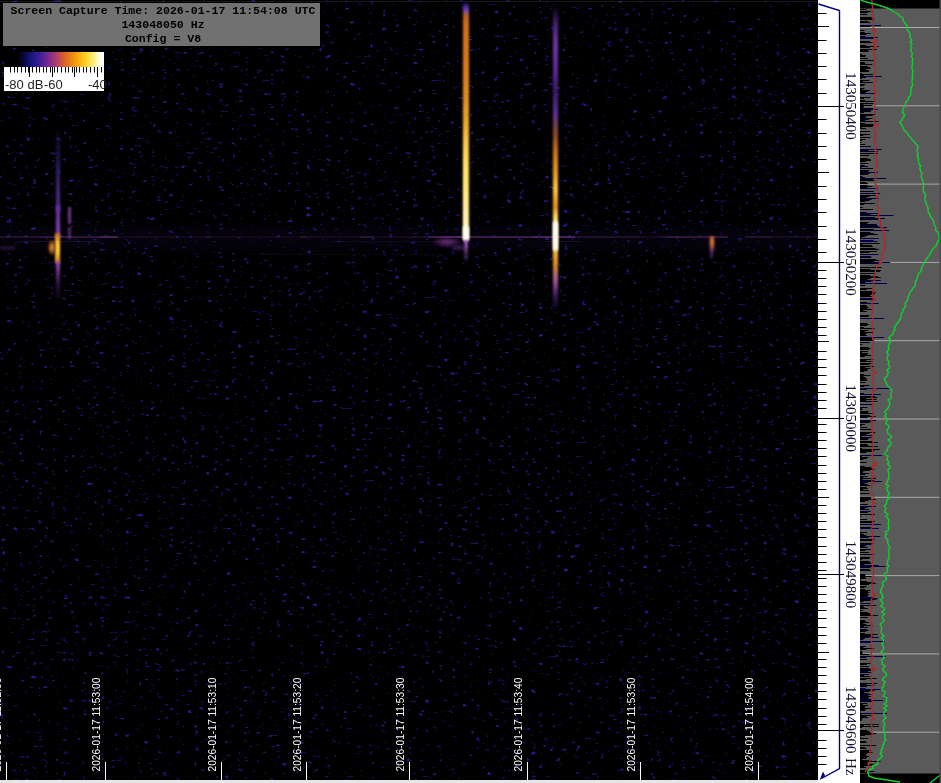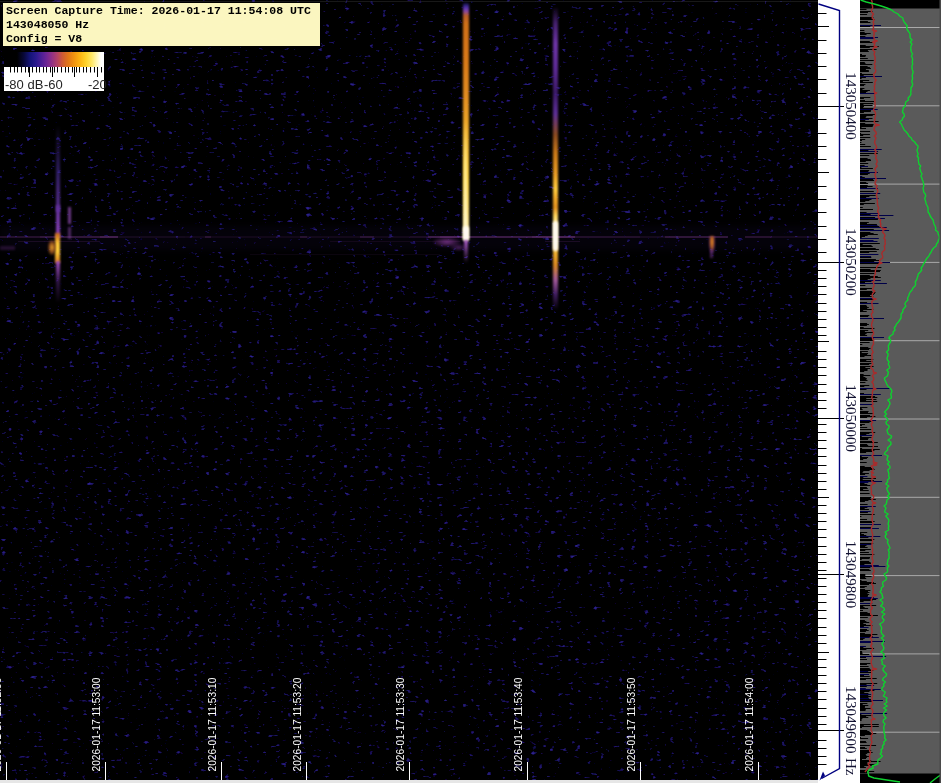--- a/index.html
+++ b/index.html
@@ -1,21 +1,21 @@
 <!DOCTYPE html>
 <html><head><meta charset="utf-8"><style>
 html,body{margin:0;padding:0;background:#000;}
 *{-webkit-font-smoothing:antialiased;}
 #page{position:relative;width:941px;height:783px;background:#000;overflow:hidden;
   font-family:"Liberation Sans",sans-serif;}
 #wf{position:absolute;left:0;top:0;width:818px;height:783px;background:#030208;overflow:hidden;}
 .str{position:absolute;}
-#infobox{position:absolute;left:2px;top:2px;width:314px;height:42px;background:#fef9c3;opacity:.99;
+#infobox{position:absolute;left:2px;top:2px;width:314px;height:42px;background:#737373;opacity:.99;
   border:1px solid #000;color:#000;font-family:"Liberation Mono",monospace;
-  font-weight:bold;font-size:11.55px;line-height:14px;padding:1px 0 0 3px;white-space:pre;}
+  font-weight:bold;font-size:11.55px;line-height:14px;padding:1px 0 0 3px;white-space:pre;text-align:center;}
 #cbar{position:absolute;left:4px;top:52px;width:100px;height:39px;background:#fff;}
 #cgrad{position:absolute;left:0;top:0;width:100px;height:15px;
   background:linear-gradient(to right,#000 0%,#000 13%,#08083a 20%,#141478 26%,#2a1a8e 32%,#4a1f96 37%,
   #6a2596 42%,#8c2e88 47%,#b04068 53%,#cc5838 58%,#e07518 64%,#f09310 70%,#fcb312 76%,
   #ffd22a 82%,#ffe868 88%,#fff7b8 93%,#fff 97%);}
 #cticks{position:absolute;left:0;top:15px;}
 #clabels{position:absolute;left:0;top:25px;width:100px;height:14px;color:#222;opacity:.99;
   font-size:13px;font-family:"Liberation Sans",sans-serif;}
 #scale{position:absolute;left:818px;top:0;width:42px;height:783px;background:#fff;}
 #spec{position:absolute;left:860px;top:0;width:81px;height:783px;background:#5a5a5a;}
@@ -145,21 +145,21 @@
           <line x1="101.5" y1="0" x2="101.5" y2="5.5"></line>
           <line x1="25.5" y1="0" x2="25.5" y2="10"></line>
           <line x1="48.5" y1="0" x2="48.5" y2="10"></line>
           <line x1="70.5" y1="0" x2="70.5" y2="10"></line>
           <line x1="93.5" y1="0" x2="93.5" y2="10"></line>
         </g>
       </svg>
   <div id="clabels">
         <span style="position:absolute;left:1px">-80 dB</span>
         <span style="position:absolute;left:40px">-60</span>
-        <span style="position:absolute;left:84px">-20</span>
+        <span style="position:absolute;left:84px">-40</span>
       </div>
  </div>
 
  <div id="scale">
   <svg width="42" height="783">
    <g stroke="#000" stroke-width="1">
           <line x1="0" y1="93.5" x2="8.5" y2="93.5"></line>
           <line x1="0" y1="79.5" x2="8.5" y2="79.5"></line>
           <line x1="0" y1="66.5" x2="8.5" y2="66.5"></line>
           <line x1="0" y1="53.5" x2="8.5" y2="53.5"></line>

